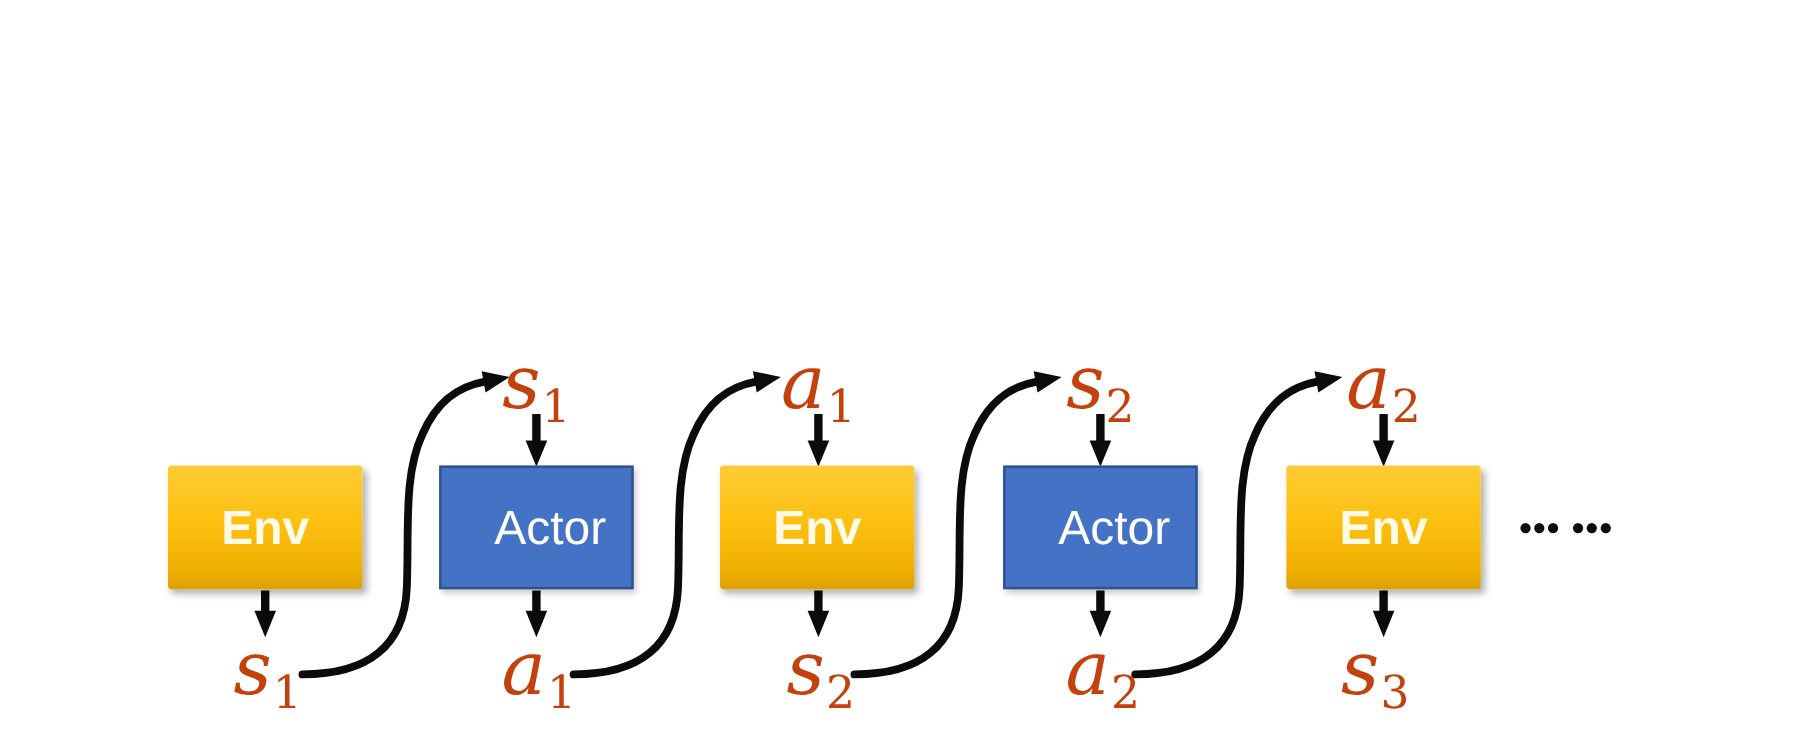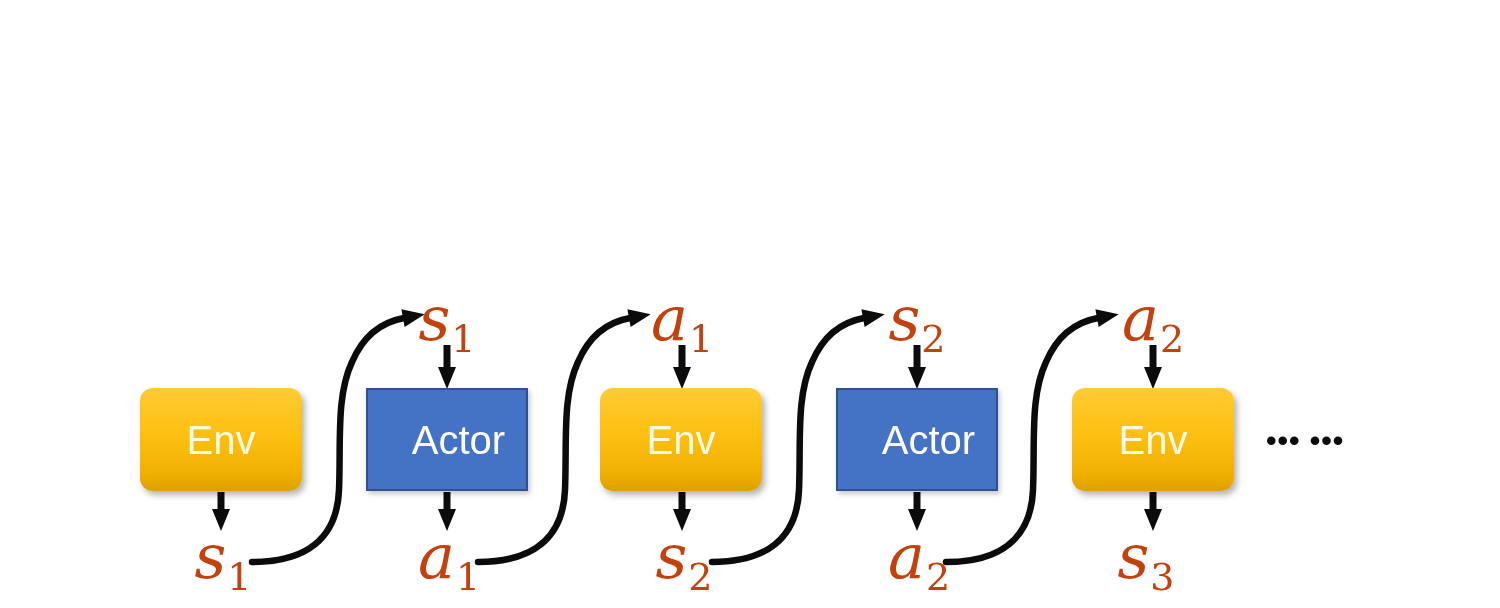--- a/index.html
+++ b/index.html
@@ -35,22 +35,23 @@
     top:388px;
     width:162px;height:103px;
     box-sizing:border-box;
     display:flex;align-items:center;justify-content:center;
     font-size:40px;
     line-height:1;
   }
   .box.env{
     background:linear-gradient(180deg,#FFCB35 0%,#FDC011 45%,#EFAF00 85%,#DCA000 100%);
     color:#FFFBE6;
-    border-radius:13px;
+    border-radius:3px;
     box-shadow:3px 4px 6px rgba(0,0,0,0.30);
+    font-weight:bold;
   }
   .box.actor{
     background:#4472C4;
     border:2px solid #2F528F;
     color:#FFFFFF;
     box-shadow:2px 3px 5px rgba(0,0,0,0.22);
     padding-left:23px;
   }
   .math-label{
     position:absolute;

